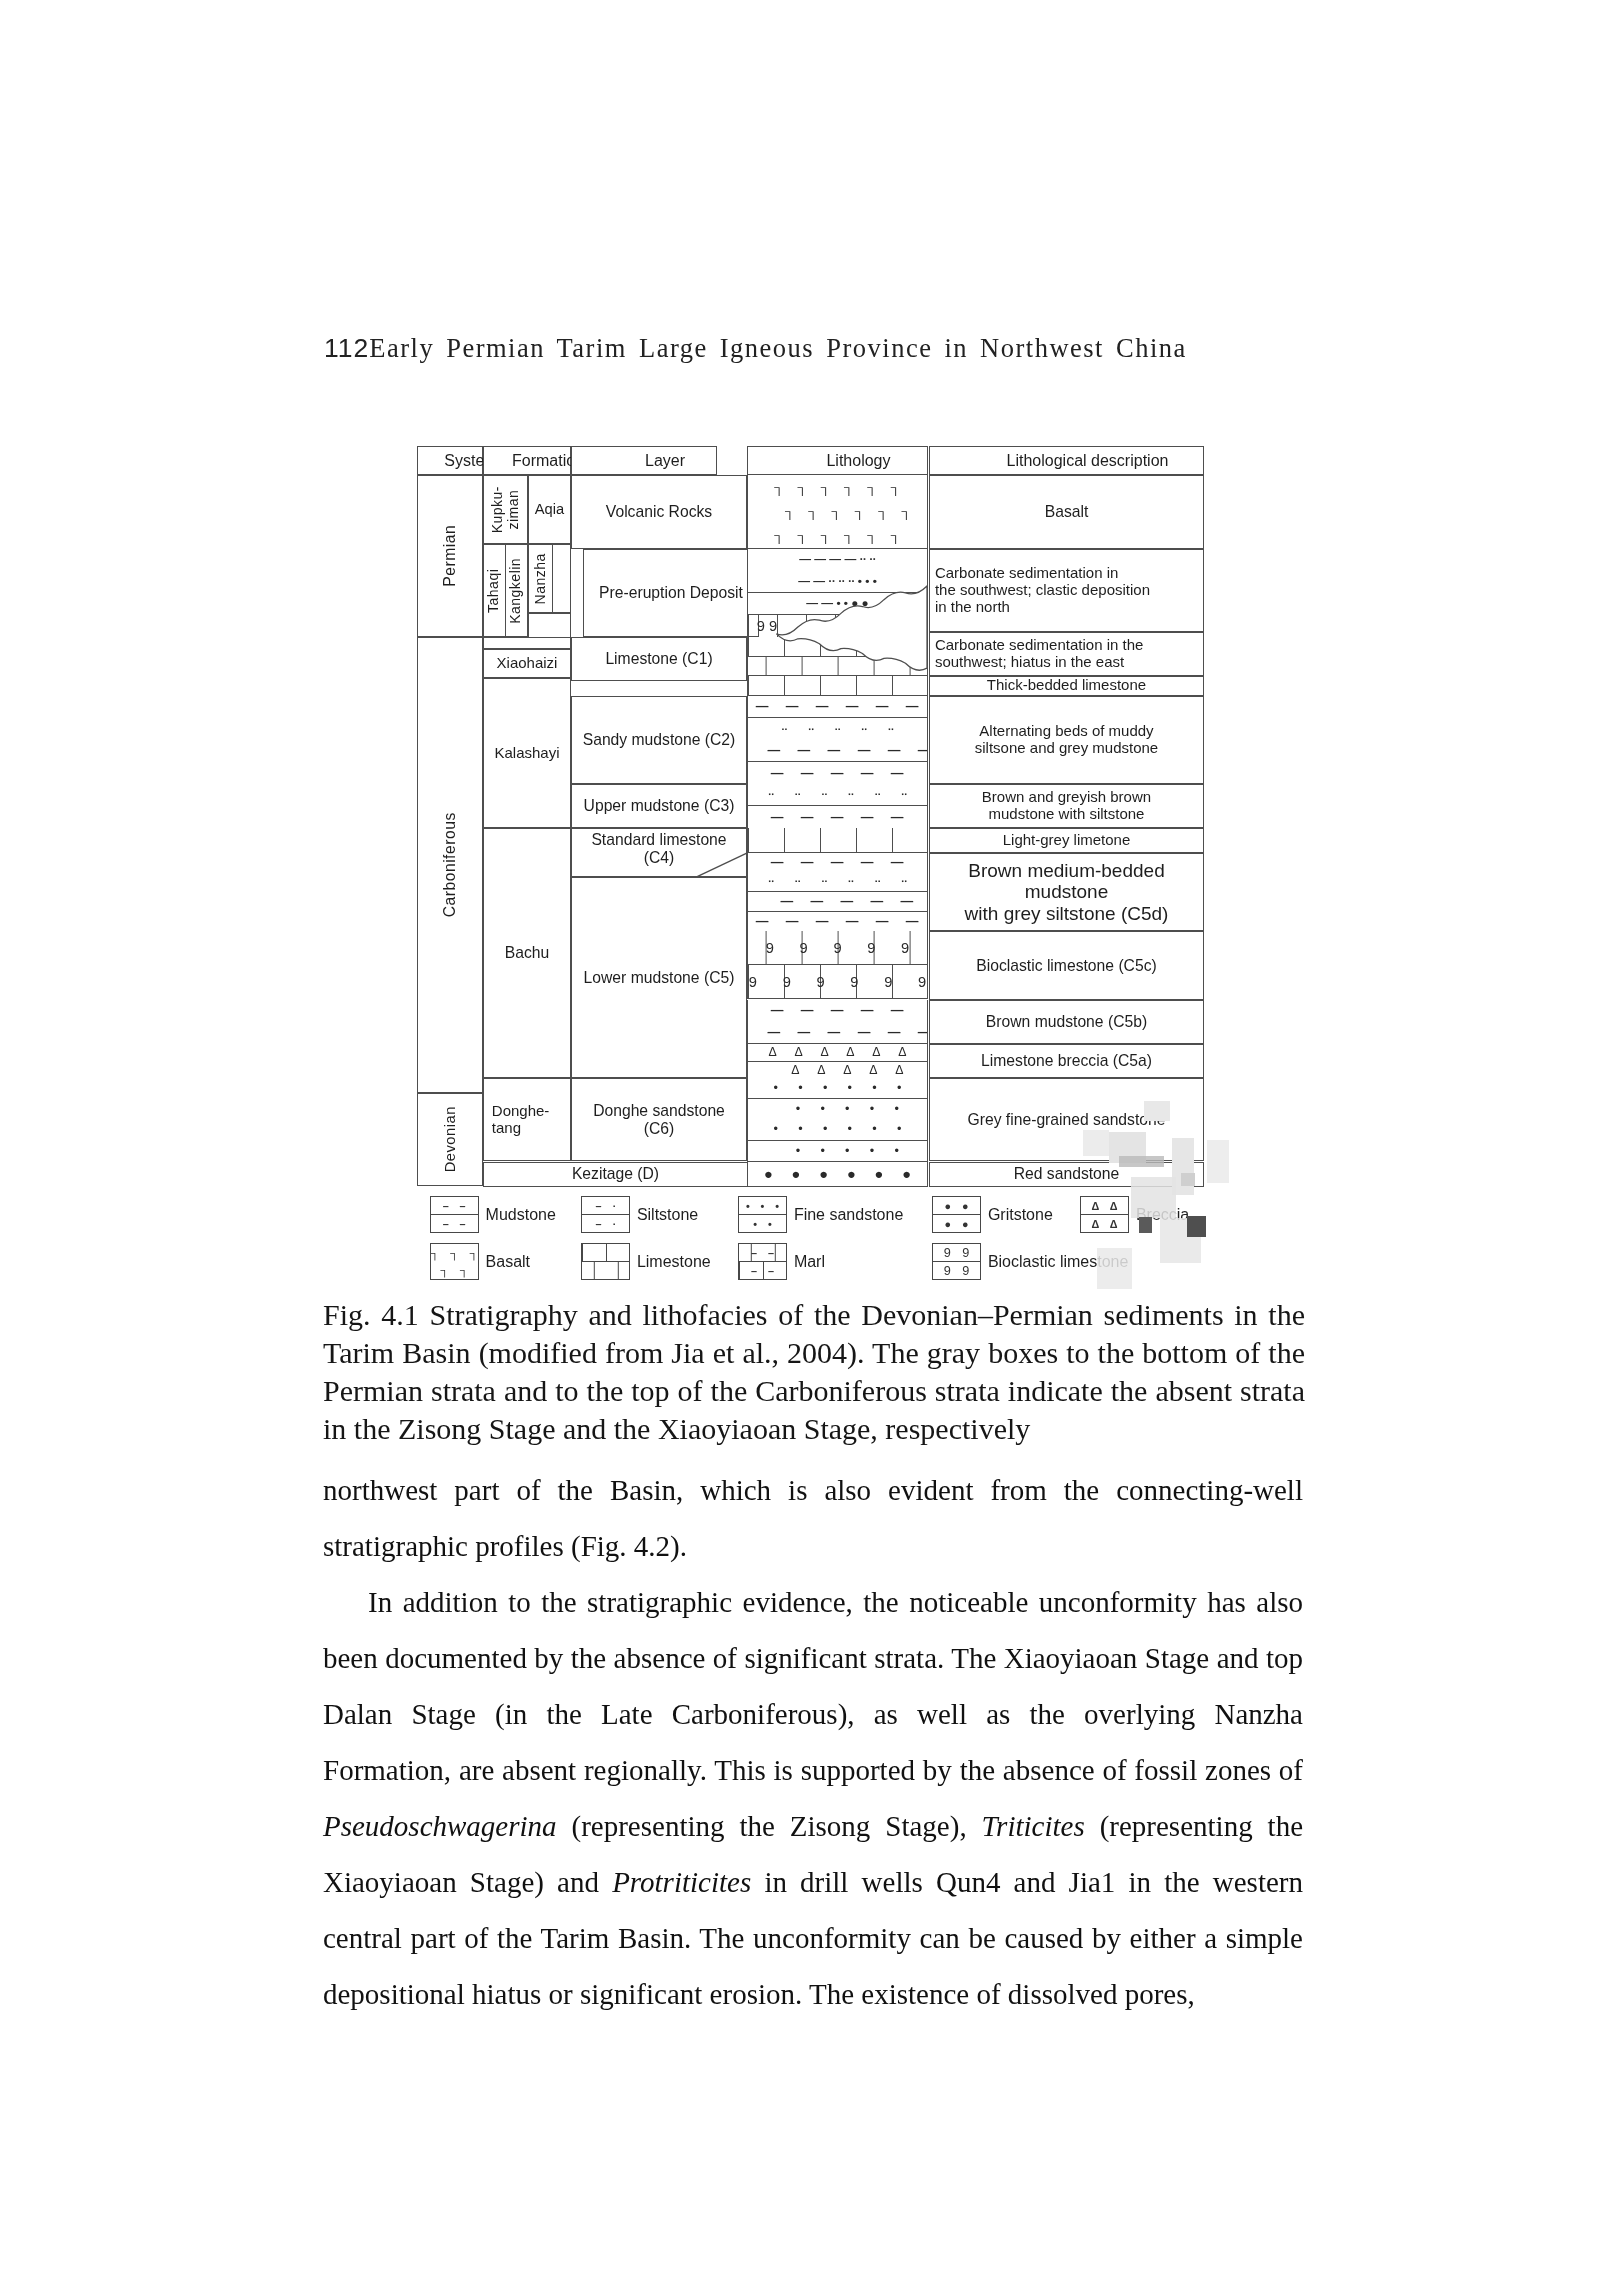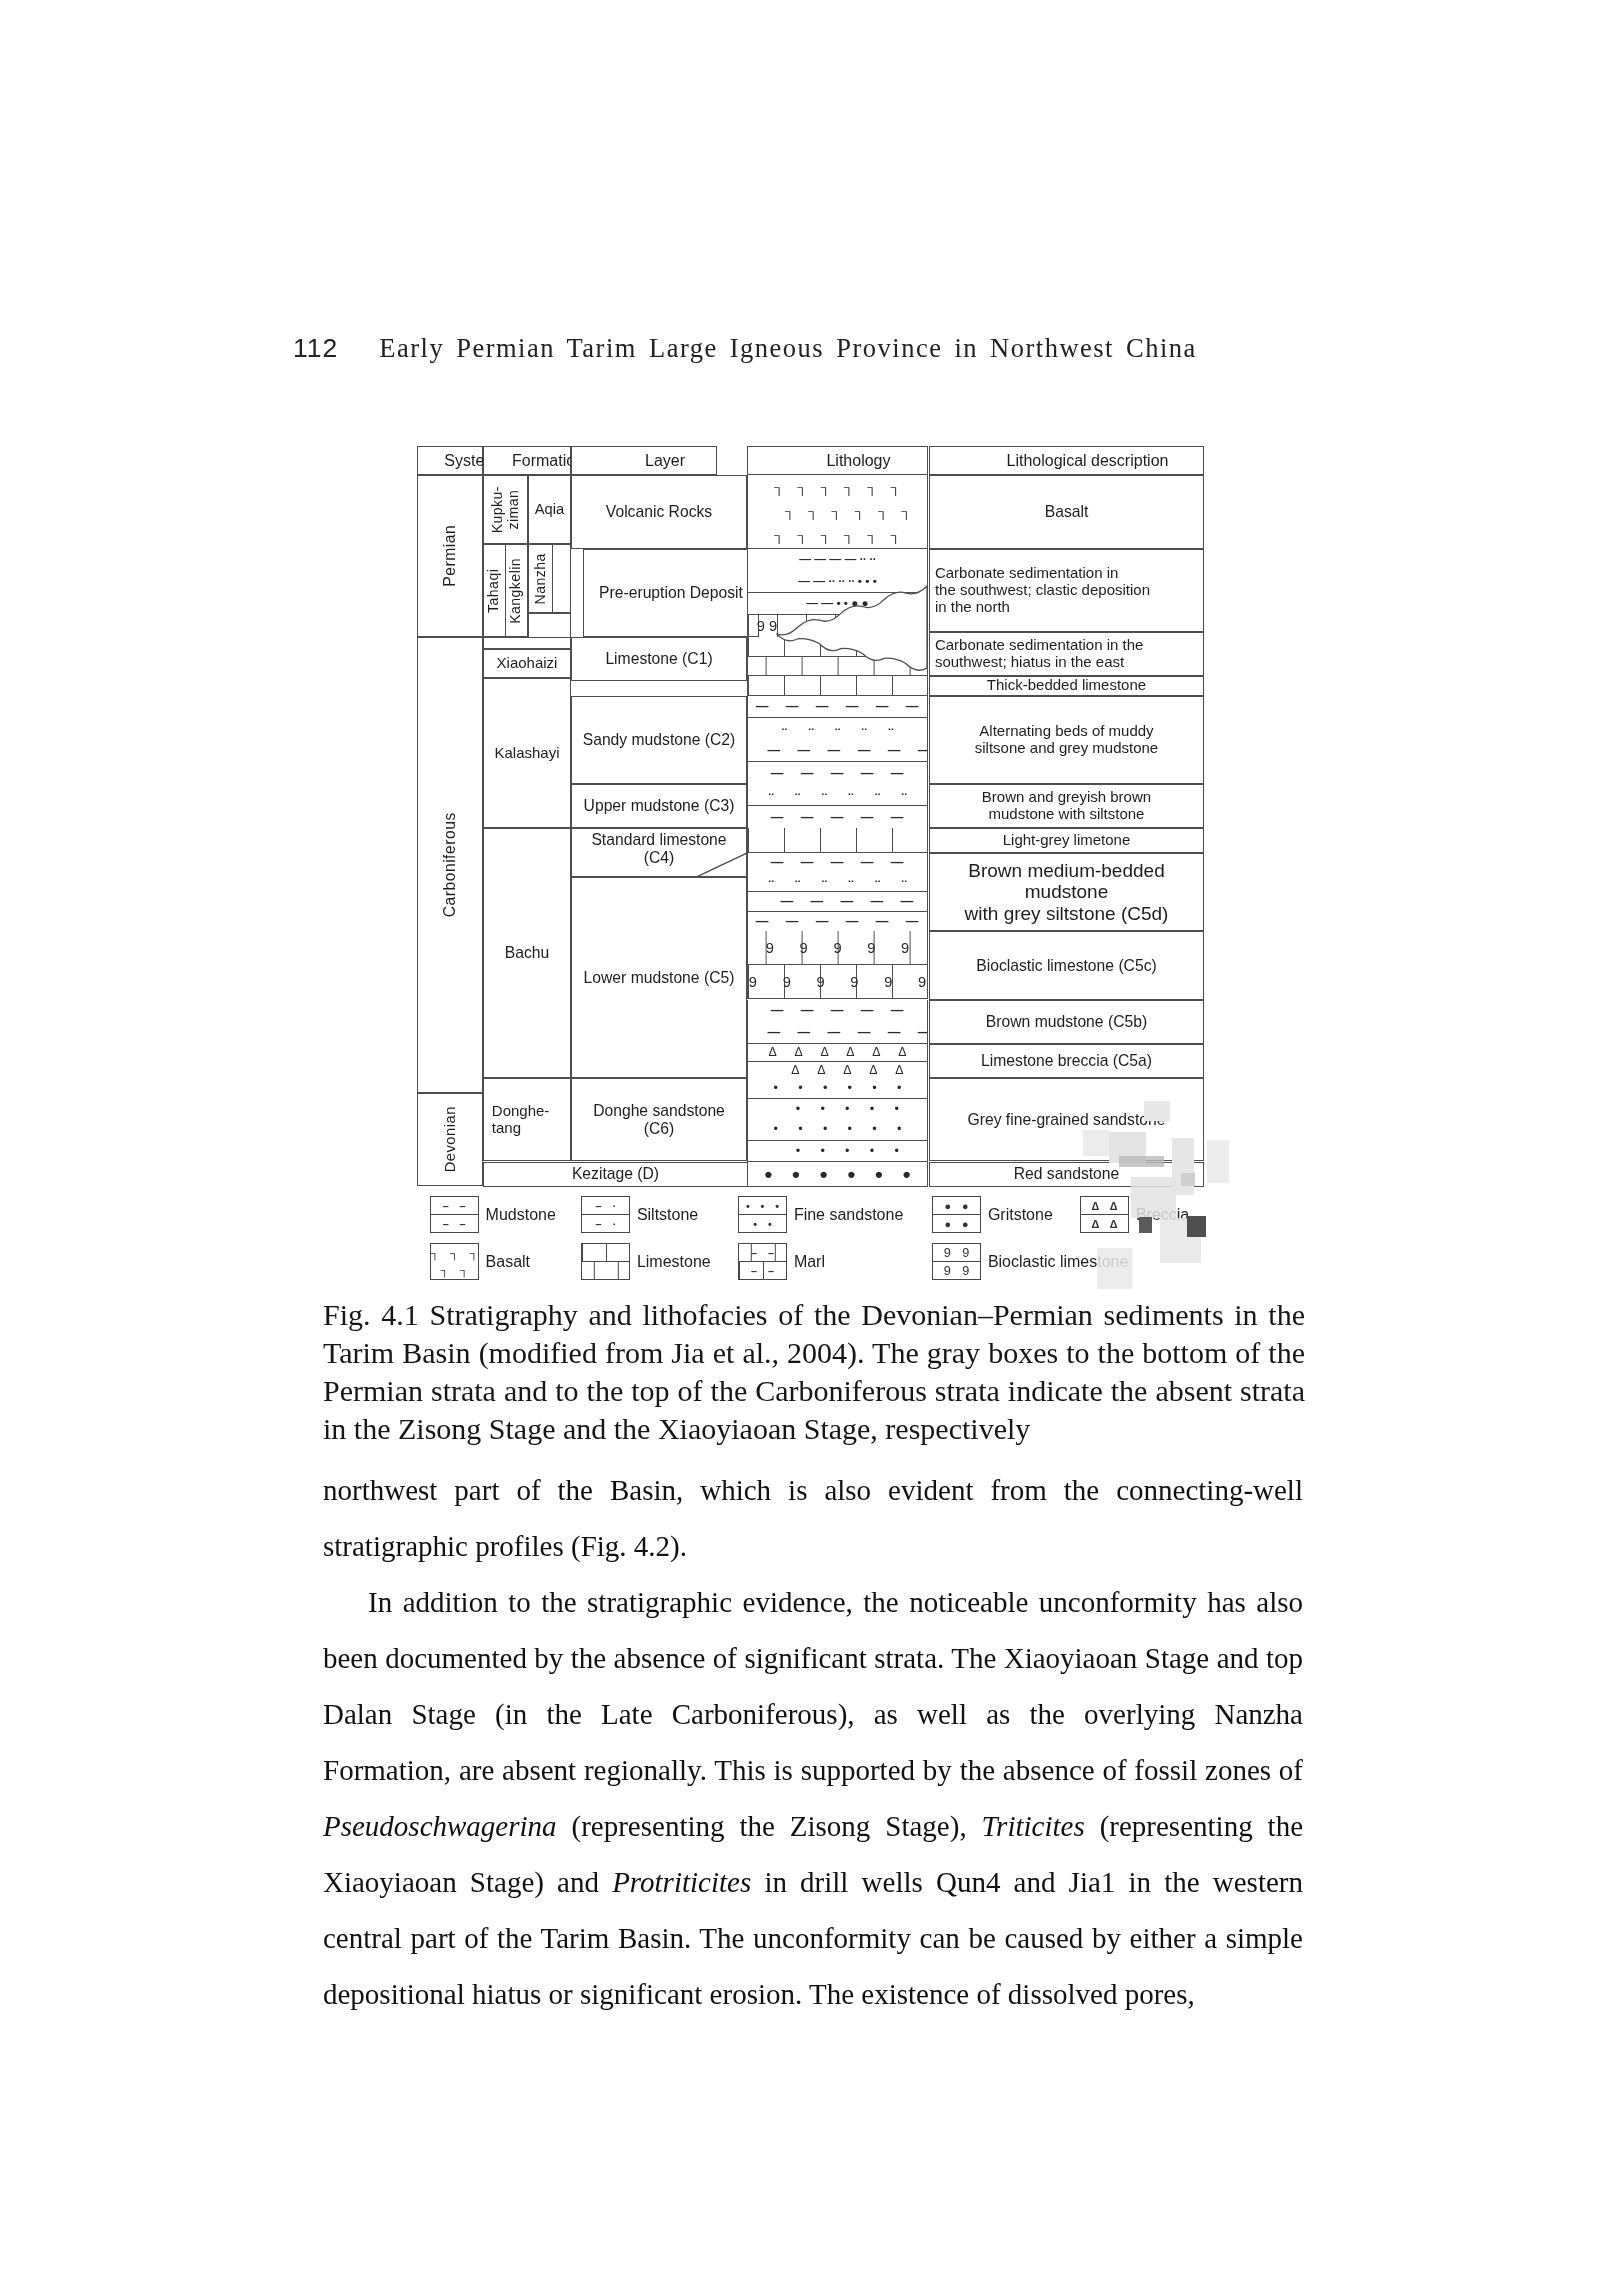--- a/index.html
+++ b/index.html
@@ -1,22 +1,22 @@
 <!DOCTYPE html>
 <html><head>
 <meta charset="utf-8">
 <style>
   html,body{margin:0;padding:0;background:#ffffff;}
   .page{position:relative;width:1620px;height:2292px;background:#fff;overflow:hidden;
         font-family:"Liberation Serif",serif;color:#1c1c1c;}
 
   
   .runhead{position:absolute;left:293px;top:333px;display:flex;align-items:baseline;font-size:26.5px;color:#222;}
-  .runhead .pno{font-family:"Liberation Sans",sans-serif;letter-spacing:1px;}
-  .runhead .rtitle{margin-left:41px;letter-spacing:1.5px;word-spacing:3.9px;}
+  .runhead .pno{font-family:"Liberation Sans",sans-serif;letter-spacing:1px;margin-left:31px;}
+  .runhead .rtitle{letter-spacing:1.5px;word-spacing:3.9px;}
 
   
   .fig{position:absolute;left:417px;top:446px;width:790px;height:853px;
        font-family:"Liberation Sans",sans-serif;color:#1e1e1e;}
   .cell{position:absolute;box-sizing:border-box;border:1.3px solid #4e4e4e;background:#fff;
         display:flex;align-items:center;justify-content:center;text-align:center;
         font-size:15.7px;line-height:1.12;overflow:visible;}
   .cell.hd{font-size:16px;padding-left:42px;}
   .cell.leftal{justify-content:flex-start;text-align:left;padding-left:4.9px;}
   .cell.pre{white-space:pre-line;}

